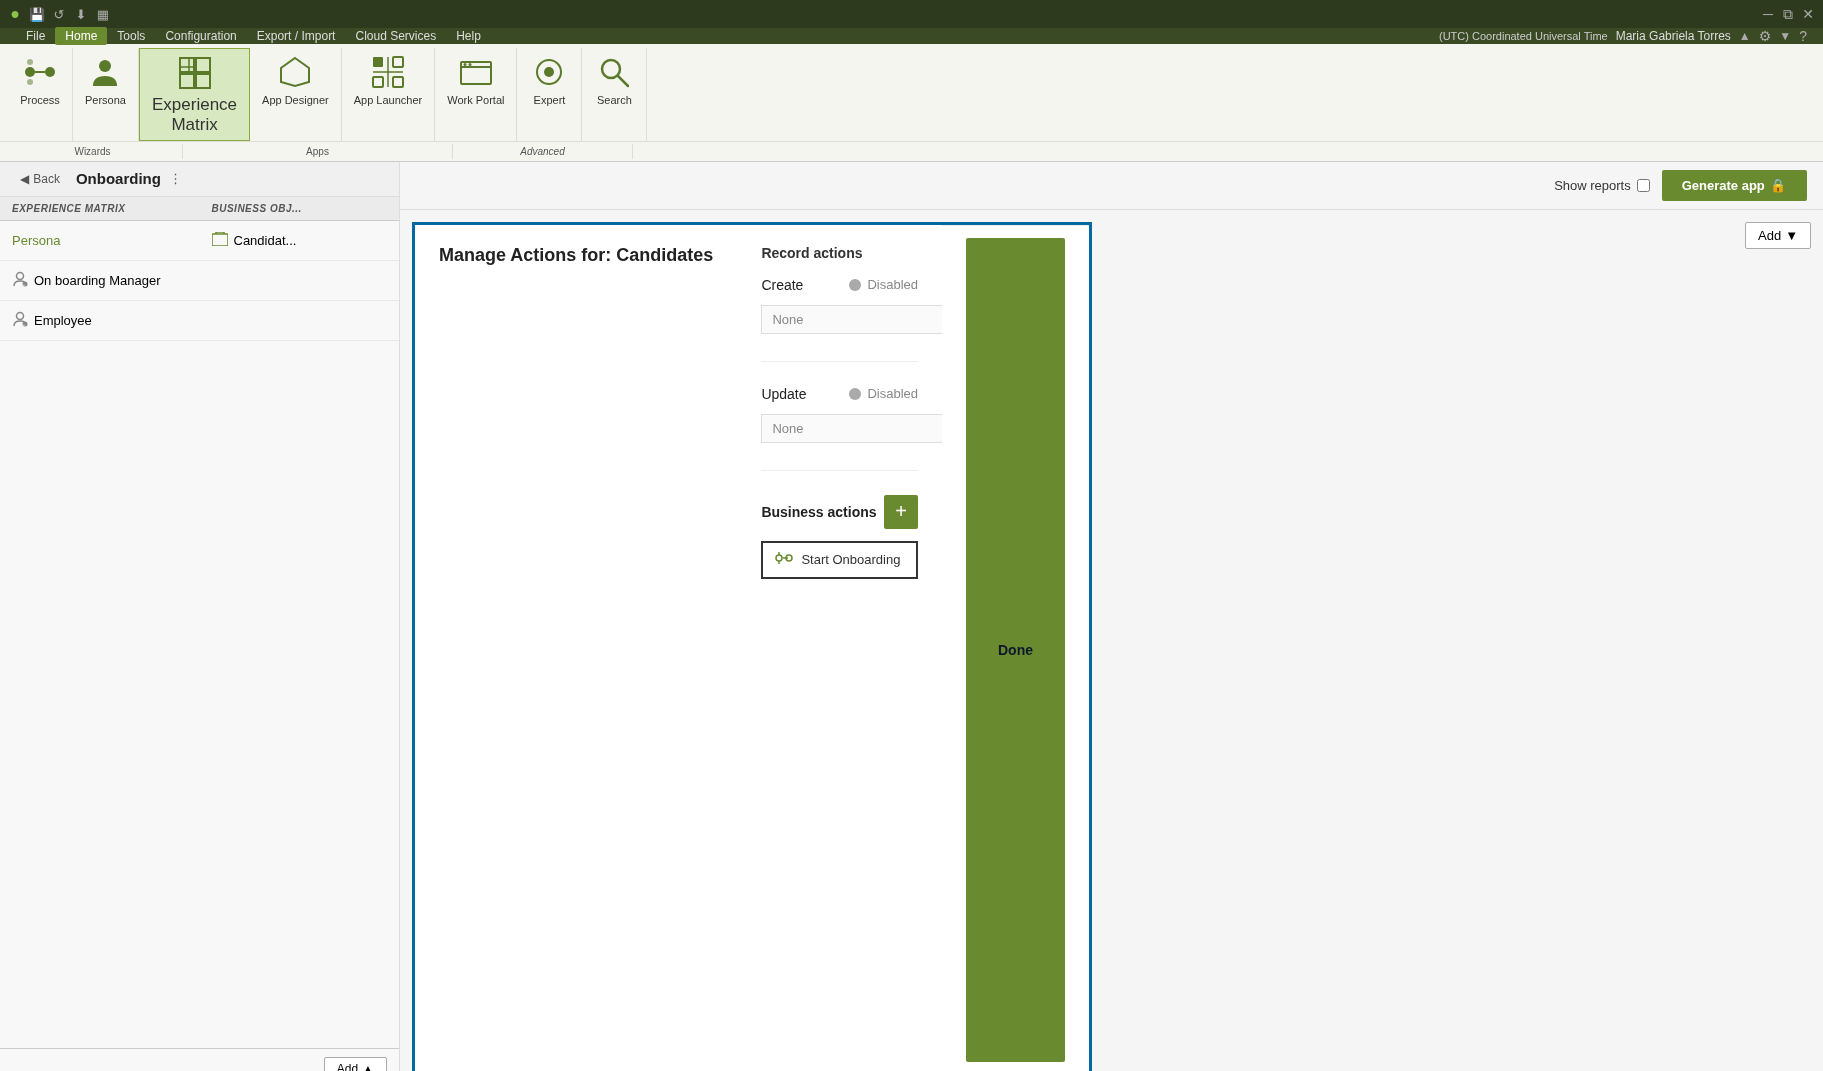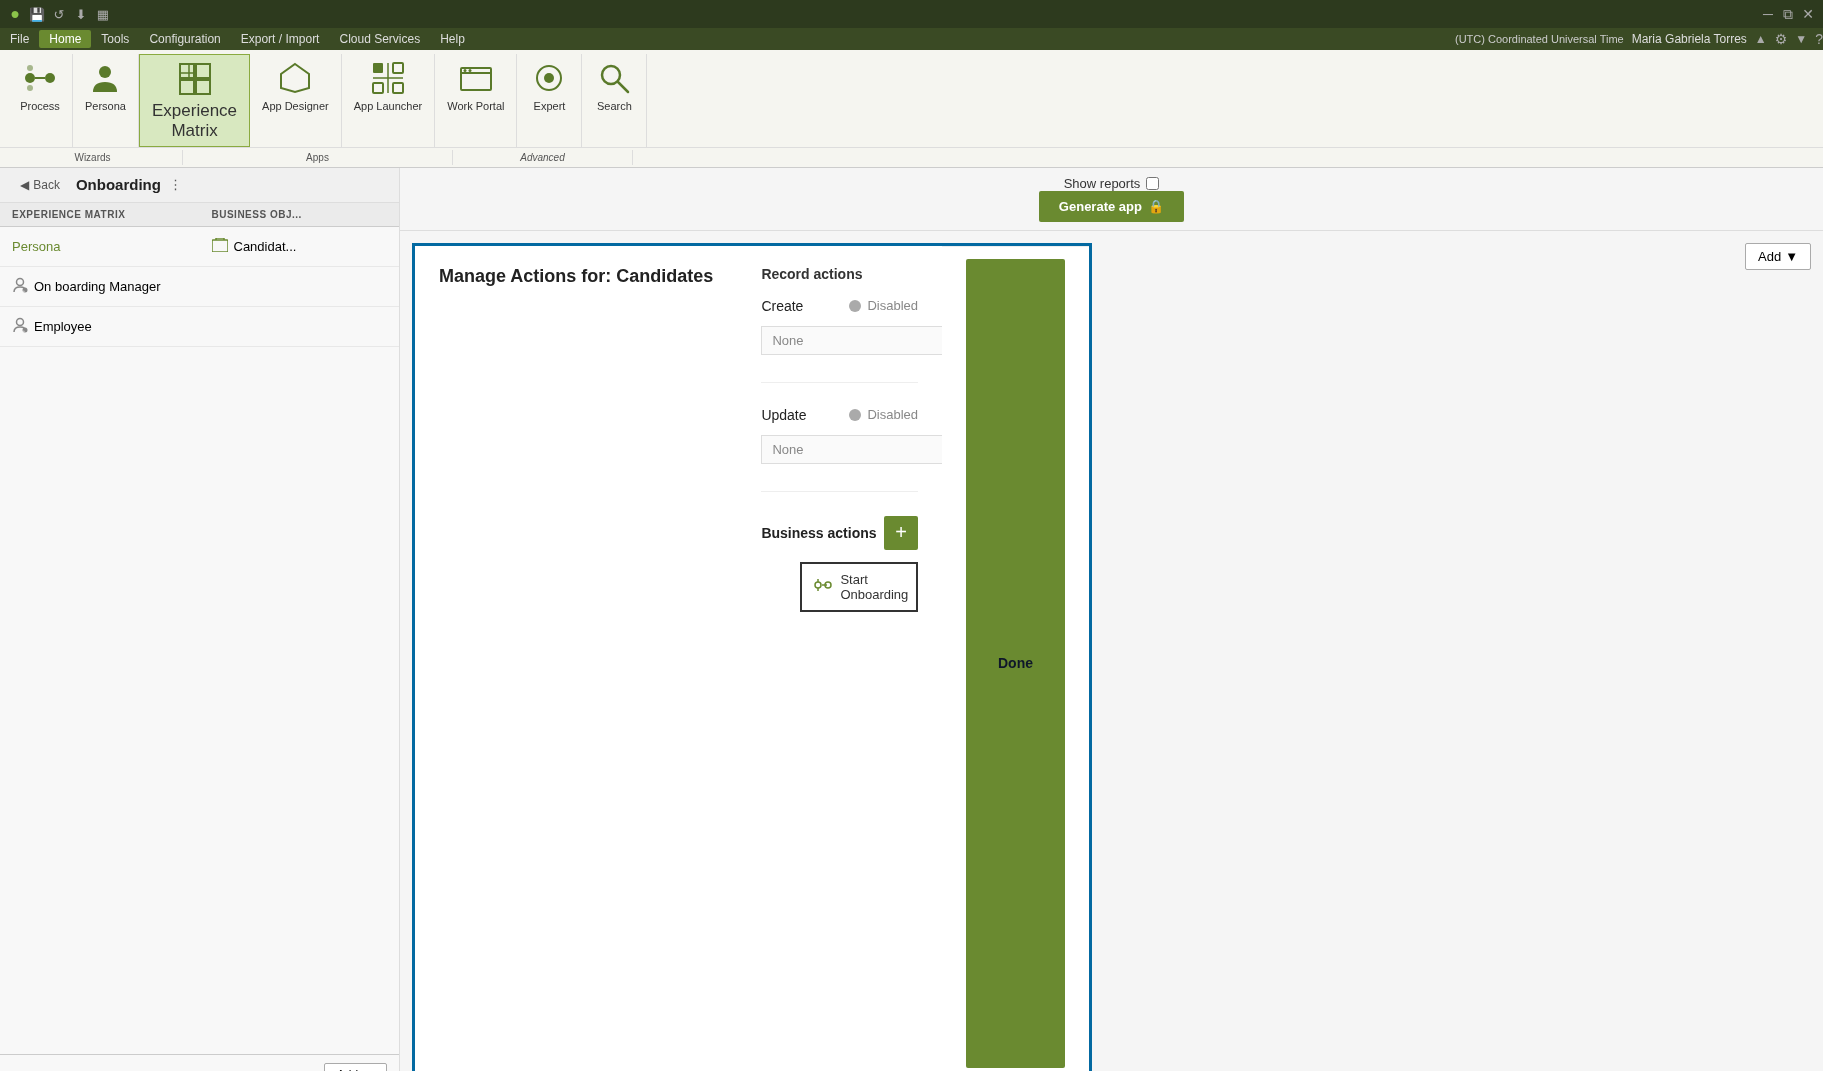--- a/index.html
+++ b/index.html
@@ -17,24 +17,24 @@
       font-size: 12px;
     }
     .title-bar-left { display: flex; gap: 8px; align-items: center; }
     .title-bar-center { flex: 1; text-align: center; color: #ddd; }
     .title-bar-right { display: flex; gap: 6px; align-items: center; }
     .title-bar-btn { width: 14px; height: 14px; cursor: pointer; font-size: 14px; color: #aaa; display: flex; align-items: center; justify-content: center; }
 
     
     .menu-bar {
       background: #3a4a24;
-      height: 22px;
+      height: 16px;
       display: flex;
       align-items: center;
-      padding: 0 0;
+      padding: 0 16px;
       color: #ddd;
       font-size: 12px;
     }
     .menu-item {
       padding: 2px 10px;
       cursor: pointer;
       border-radius: 2px;
       color: #ddd;
     }
     .menu-item:hover, .menu-item.active {
@@ -122,20 +122,21 @@
 
     .sidebar-table {
       display: flex;
       background: #ebebeb;
       border-bottom: 1px solid #ccc;
     }
     .sidebar-col-header {
       font-size: 10px; font-weight: 600; color: #555;
       text-transform: uppercase; letter-spacing: 0.5px;
       padding: 6px 12px;
+      font-style: italic;
     }
     .sidebar-col-header:first-child { flex: 1; }
     .sidebar-col-header:last-child { flex: 1; }
 
     .sidebar-rows { flex: 1; overflow-y: auto; }
     .sidebar-row {
       display: flex;
       align-items: center;
       border-bottom: 1px solid #e8e8e8;
       min-height: 40px;
@@ -172,21 +173,21 @@
     }
 
     
     .dialog-topbar {
       display: flex;
       align-items: center;
       justify-content: flex-end;
       padding: 8px 16px;
       border-bottom: 1px solid #ddd;
       background: #f5f5f5;
-      flex-direction: column;
+      gap: 12px;
     }
     .show-reports-area {
       display: flex; align-items: center; gap: 6px;
       font-size: 13px; color: #333;
     }
     .generate-app-btn {
       background: #6a8a30;
       color: #fff;
       border: none;
       padding: 8px 20px;
@@ -274,21 +275,21 @@
       display: flex; align-items: center; justify-content: center;
       font-size: 20px; border-radius: 2px;
     }
 
     .business-action-item {
       display: flex; align-items: center; gap: 8px;
       padding: 8px 12px;
       border: 2px solid #333;
       background: #fff;
       margin-bottom: 6px;
-      font-size: 13px; color: #333; margin-left: 39px;
+      font-size: 13px; color: #333;
     }
     .ba-icon { color: #6a8a30; font-size: 16px; }
 
     .dialog-footer {
       display: flex; justify-content: flex-end;
       padding: 12px 24px;
       border-top: 1px solid #eee;
       background: #fff;
     }
     .done-btn {

